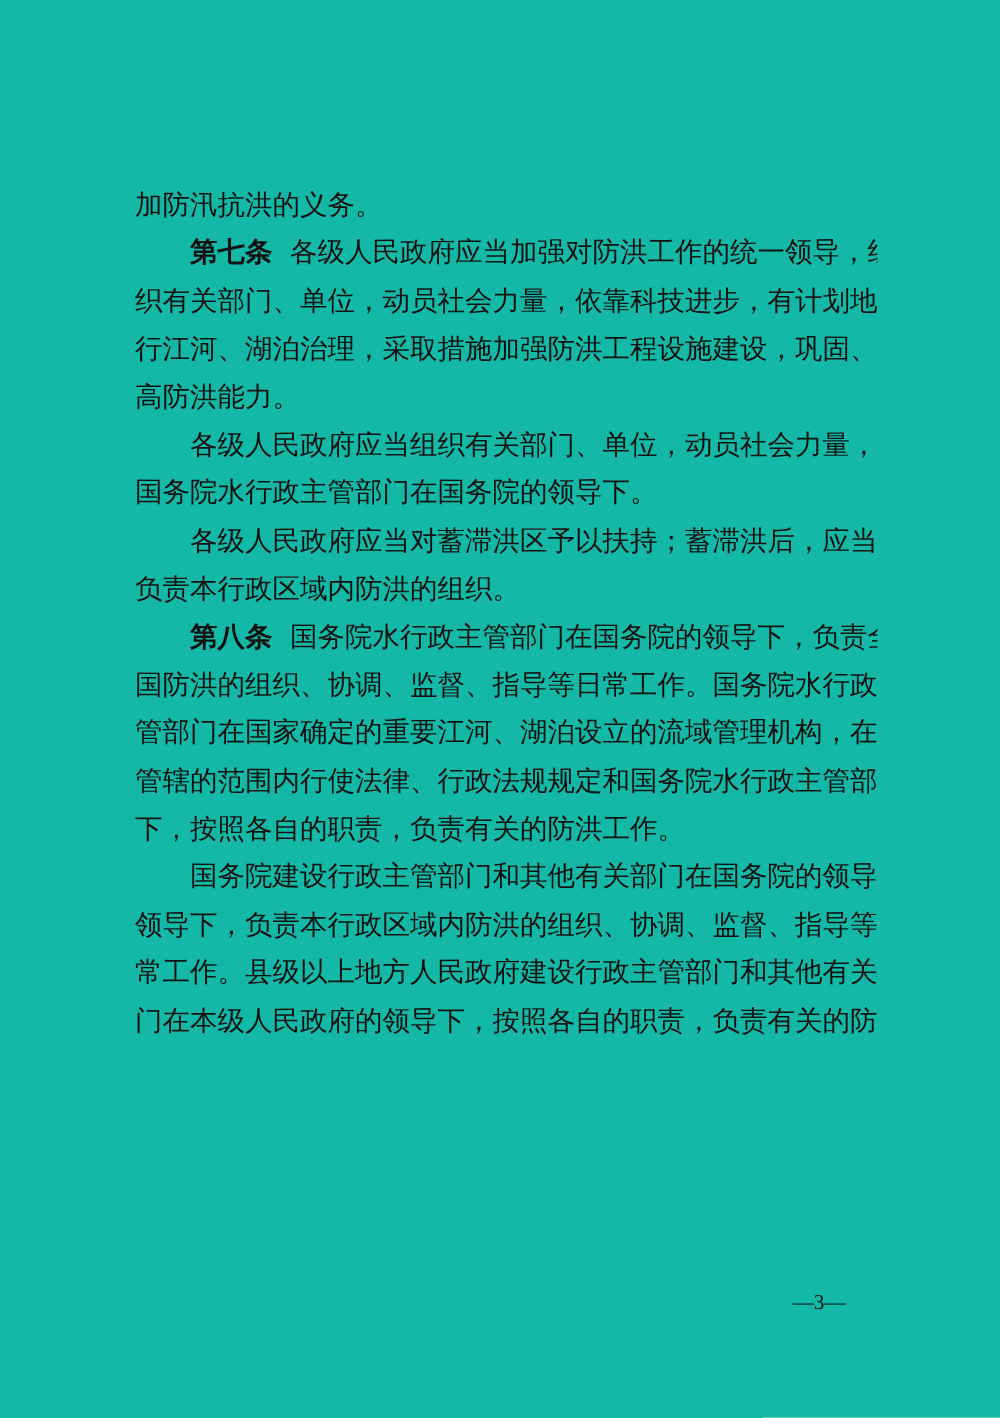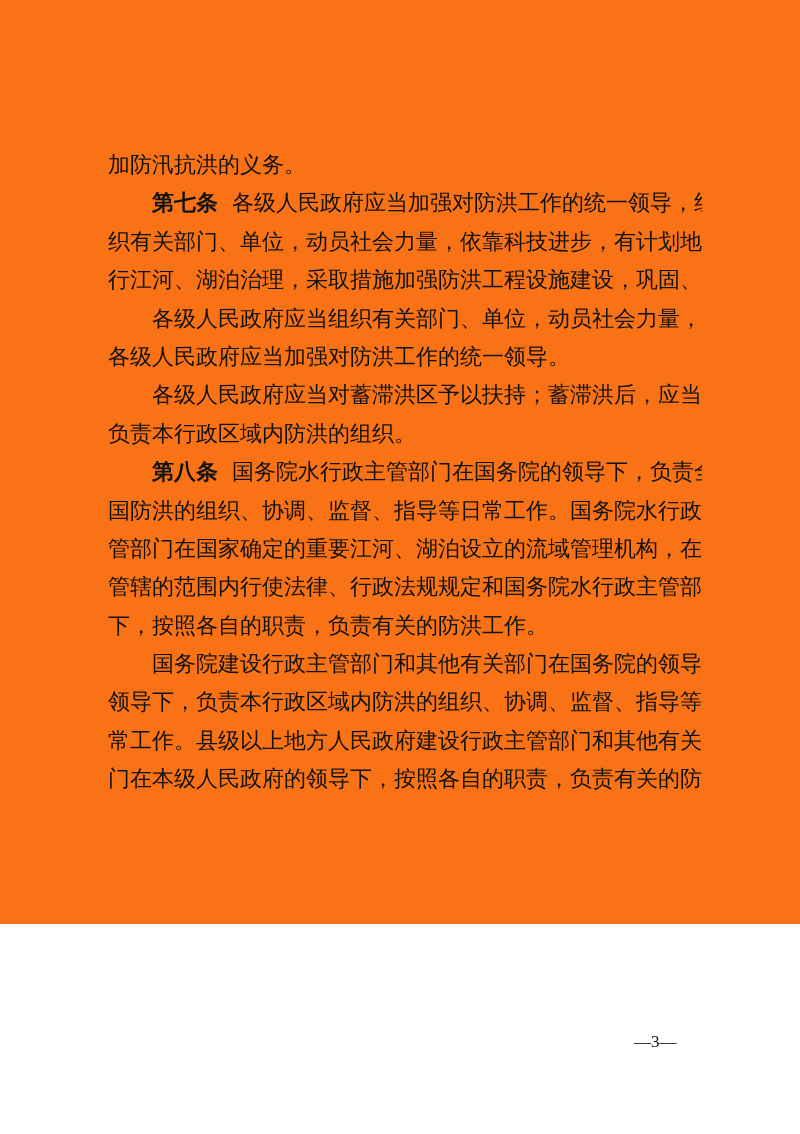--- a/index.html
+++ b/index.html
@@ -1,38 +1,39 @@
 <!DOCTYPE html>
 <html><head>
 <meta charset="utf-8">
 <style>
   html, body { margin: 0; padding: 0; background: #ffffff; }
   body { width: 800px; height: 1134px; position: relative; overflow: hidden;
          font-family: "DejaVu Serif", "Liberation Serif", serif; color: #111; }
-  .page { position: absolute; left: 0; top: 0; width: 800px; height: 924px; background: #f97316; text-decoration: underline; }
+  .page { position: absolute; left: 0; top: 0; width: 800px; height: 1134px; background: #14b8a6; text-decoration: underline; }
   .body-text { position: absolute; left: 108px; top: 146px; width: 594px; }
   .line { height: 38.4px; line-height: 38.4px; font-size: 22px; white-space: nowrap;
           text-align: justify; text-align-last: justify; overflow: hidden; }
   .line.last { text-align-last: left; }
   .line.indent { padding-left: 44px; }
   .heading { font-weight: bold; font-family: "DejaVu Sans", "Liberation Sans", sans-serif; margin-right: 14px; }
   .page-number { position: absolute; left: 634px; top: 1032px; font-size: 17px;
                  font-family: "Liberation Serif", "DejaVu Serif", serif; color: #111; }
 </style>
 </head>
 <body>
 
 <div class="page">
   <div class="body-text">
     <div class="line last"><span>加防汛抗洪的义务。</span></div>
     <div class="line indent"><span class="heading">第七条</span><span>各级人民政府应当加强对防洪工作的统一领导，组</span></div>
     <div class="line"><span>织有关部门、单位，动员社会力量，依靠科技进步，有计划地进</span></div>
     <div class="line"><span>行江河、湖泊治理，采取措施加强防洪工程设施建设，巩固、提</span></div>
+    <div class="line last"><span>高防洪能力。</span></div>
     <div class="line indent"><span>各级人民政府应当组织有关部门、单位，动员社会力量，做</span></div>
-    <div class="line last"><span>各级人民政府应当加强对防洪工作的统一领导。</span></div>
+    <div class="line last"><span>国务院水行政主管部门在国务院的领导下。</span></div>
     <div class="line indent"><span>各级人民政府应当对蓄滞洪区予以扶持；蓄滞洪后，应当依</span></div>
     <div class="line last"><span>负责本行政区域内防洪的组织。</span></div>
     <div class="line indent"><span class="heading">第八条</span><span>国务院水行政主管部门在国务院的领导下，负责全</span></div>
     <div class="line"><span>国防洪的组织、协调、监督、指导等日常工作。国务院水行政主</span></div>
     <div class="line"><span>管部门在国家确定的重要江河、湖泊设立的流域管理机构，在所</span></div>
     <div class="line"><span>管辖的范围内行使法律、行政法规规定和国务院水行政主管部门</span></div>
     <div class="line last"><span>下，按照各自的职责，负责有关的防洪工作。</span></div>
     <div class="line indent"><span>国务院建设行政主管部门和其他有关部门在国务院的领导</span></div>
     <div class="line"><span>领导下，负责本行政区域内防洪的组织、协调、监督、指导等日</span></div>
     <div class="line"><span>常工作。县级以上地方人民政府建设行政主管部门和其他有关部</span></div>

